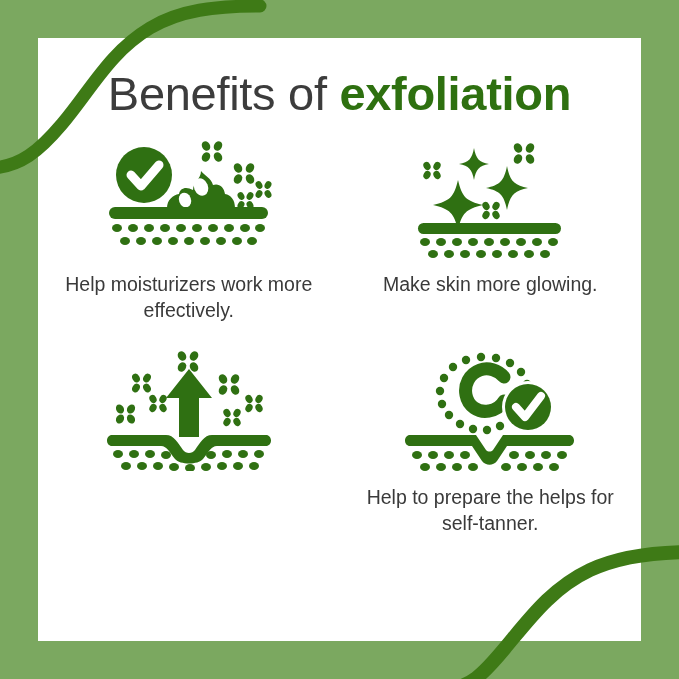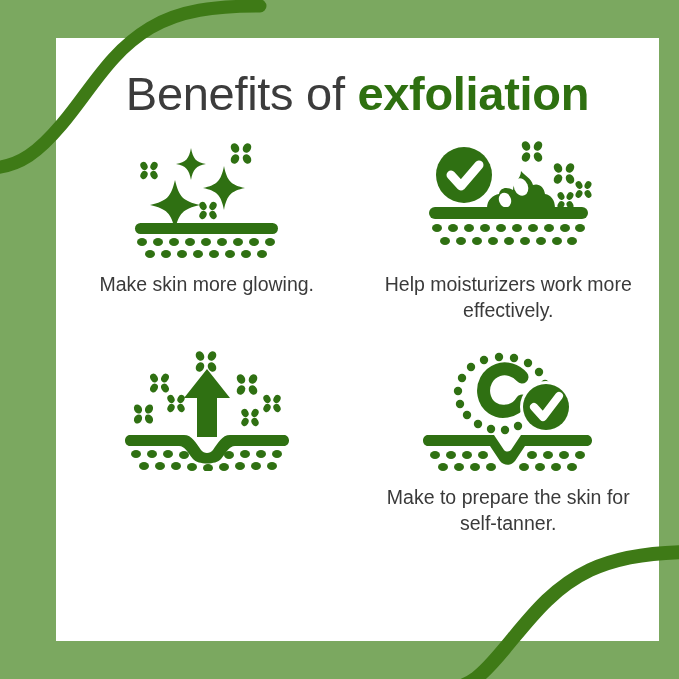--- a/index.html
+++ b/index.html
@@ -27,21 +27,21 @@
     left: 0;
     top: 0;
     width: 679px;
     height: 679px;
     pointer-events: none;
     z-index: 3;
   }
 
   .card {
     position: absolute;
-    left: 56px;
+    left: 38px;
     top: 38px;
     width: 603px;
     height: 603px;
     background: #FFFFFF;
     z-index: 2;
   }
 
   .title {
     position: absolute;
     left: 0;
@@ -107,79 +107,20 @@
 <div class="poster">
 
   <div class="card">
 
     <div class="title">
       <span class="title-plain">Benefits of</span><span class="title-plain"> </span><span class="title-accent">exfoliation</span>
     </div>
 
     <div class="grid">
 
-      <div class="cell cell-b">
-        <div class="icon-box">
-          <svg width="160" height="120" viewBox="0 0 160 120" xmlns="http://www.w3.org/2000/svg">
-            <g fill="#2F7012">
-
-              <path d="M48 42 C52 59 56 63 73 67 C56 71 52 75 48 92 C44 75 40 71 23 67 C40 63 44 59 48 42 Z"></path>
-
-              <path d="M97 28 C100 43 104 47 118 50 C104 53 100 57 97 72 C94 57 90 53 76 50 C90 47 94 43 97 28 Z"></path>
-
-              <path d="M64 10 C66 21 69 24 79 26 C69 28 66 31 64 42 C62 31 59 28 49 26 C59 24 62 21 64 10 Z"></path>
-
-              <g>
-                <ellipse cx="108" cy="10" rx="4" ry="5" transform="rotate(-30 108 10)"></ellipse>
-                <ellipse cx="120" cy="10" rx="4" ry="5" transform="rotate(30 120 10)"></ellipse>
-                <ellipse cx="108" cy="21" rx="4" ry="5" transform="rotate(30 108 21)"></ellipse>
-                <ellipse cx="120" cy="21" rx="4" ry="5" transform="rotate(-30 120 21)"></ellipse>
-              </g>
-              <g>
-                <ellipse cx="17" cy="28" rx="3.4" ry="4.2" transform="rotate(-30 17 28)"></ellipse>
-                <ellipse cx="27" cy="28" rx="3.4" ry="4.2" transform="rotate(30 27 28)"></ellipse>
-                <ellipse cx="17" cy="37" rx="3.4" ry="4.2" transform="rotate(30 17 37)"></ellipse>
-                <ellipse cx="27" cy="37" rx="3.4" ry="4.2" transform="rotate(-30 27 37)"></ellipse>
-              </g>
-              <g>
-                <ellipse cx="76" cy="68" rx="3.4" ry="4.2" transform="rotate(-30 76 68)"></ellipse>
-                <ellipse cx="86" cy="68" rx="3.4" ry="4.2" transform="rotate(30 86 68)"></ellipse>
-                <ellipse cx="76" cy="77" rx="3.4" ry="4.2" transform="rotate(30 76 77)"></ellipse>
-                <ellipse cx="86" cy="77" rx="3.4" ry="4.2" transform="rotate(-30 86 77)"></ellipse>
-              </g>
-
-              <rect x="8" y="85" width="143" height="11" rx="5.5"></rect>
-
-              <g>
-                <ellipse cx="15" cy="104" rx="5" ry="4"></ellipse>
-                <ellipse cx="31" cy="104" rx="5" ry="4"></ellipse>
-                <ellipse cx="47" cy="104" rx="5" ry="4"></ellipse>
-                <ellipse cx="63" cy="104" rx="5" ry="4"></ellipse>
-                <ellipse cx="79" cy="104" rx="5" ry="4"></ellipse>
-                <ellipse cx="95" cy="104" rx="5" ry="4"></ellipse>
-                <ellipse cx="111" cy="104" rx="5" ry="4"></ellipse>
-                <ellipse cx="127" cy="104" rx="5" ry="4"></ellipse>
-                <ellipse cx="143" cy="104" rx="5" ry="4"></ellipse>
-              </g>
-              <g>
-                <ellipse cx="23" cy="116" rx="5" ry="4"></ellipse>
-                <ellipse cx="39" cy="116" rx="5" ry="4"></ellipse>
-                <ellipse cx="55" cy="116" rx="5" ry="4"></ellipse>
-                <ellipse cx="71" cy="116" rx="5" ry="4"></ellipse>
-                <ellipse cx="87" cy="116" rx="5" ry="4"></ellipse>
-                <ellipse cx="103" cy="116" rx="5" ry="4"></ellipse>
-                <ellipse cx="119" cy="116" rx="5" ry="4"></ellipse>
-                <ellipse cx="135" cy="116" rx="5" ry="4"></ellipse>
-              </g>
-            </g>
-          </svg>
-        </div>
-        <div class="caption">Make skin more glowing.</div>
-      </div>
-
       <div class="cell cell-a">
         <div class="icon-box">
           <svg width="175" height="120" viewBox="0 0 175 120" xmlns="http://www.w3.org/2000/svg">
             <g fill="#2F7012">
 
               <circle cx="43" cy="37" r="28"></circle>
               <path d="M30 37 L40 48 L58 27" stroke="#FFFFFF" stroke-width="9" fill="none" stroke-linecap="round" stroke-linejoin="round"></path>
 
               <path d="M92 52 C92 44 100 41 100 33 C104 38 110 40 112 47 C118 45 123 49 124 56 C130 57 134 62 134 70 L66 70 C66 62 72 57 78 56 C79 50 85 48 92 52 Z"></path>
               <ellipse cx="100" cy="49" rx="7" ry="9" transform="rotate(-22 100 49)" fill="#FFFFFF"></ellipse>
@@ -233,20 +174,79 @@
               <g>
                 <ellipse cx="140" cy="58" rx="3.2" ry="4" transform="rotate(-30 140 58)"></ellipse>
                 <ellipse cx="149" cy="58" rx="3.2" ry="4" transform="rotate(30 149 58)"></ellipse>
                 <ellipse cx="140" cy="67" rx="3.2" ry="4" transform="rotate(30 140 67)"></ellipse>
                 <ellipse cx="149" cy="67" rx="3.2" ry="4" transform="rotate(-30 149 67)"></ellipse>
               </g>
             </g>
           </svg>
         </div>
         <div class="caption">Help moisturizers work more effectively.</div>
+      </div>
+
+      <div class="cell cell-b">
+        <div class="icon-box">
+          <svg width="160" height="120" viewBox="0 0 160 120" xmlns="http://www.w3.org/2000/svg">
+            <g fill="#2F7012">
+
+              <path d="M48 42 C52 59 56 63 73 67 C56 71 52 75 48 92 C44 75 40 71 23 67 C40 63 44 59 48 42 Z"></path>
+
+              <path d="M97 28 C100 43 104 47 118 50 C104 53 100 57 97 72 C94 57 90 53 76 50 C90 47 94 43 97 28 Z"></path>
+
+              <path d="M64 10 C66 21 69 24 79 26 C69 28 66 31 64 42 C62 31 59 28 49 26 C59 24 62 21 64 10 Z"></path>
+
+              <g>
+                <ellipse cx="108" cy="10" rx="4" ry="5" transform="rotate(-30 108 10)"></ellipse>
+                <ellipse cx="120" cy="10" rx="4" ry="5" transform="rotate(30 120 10)"></ellipse>
+                <ellipse cx="108" cy="21" rx="4" ry="5" transform="rotate(30 108 21)"></ellipse>
+                <ellipse cx="120" cy="21" rx="4" ry="5" transform="rotate(-30 120 21)"></ellipse>
+              </g>
+              <g>
+                <ellipse cx="17" cy="28" rx="3.4" ry="4.2" transform="rotate(-30 17 28)"></ellipse>
+                <ellipse cx="27" cy="28" rx="3.4" ry="4.2" transform="rotate(30 27 28)"></ellipse>
+                <ellipse cx="17" cy="37" rx="3.4" ry="4.2" transform="rotate(30 17 37)"></ellipse>
+                <ellipse cx="27" cy="37" rx="3.4" ry="4.2" transform="rotate(-30 27 37)"></ellipse>
+              </g>
+              <g>
+                <ellipse cx="76" cy="68" rx="3.4" ry="4.2" transform="rotate(-30 76 68)"></ellipse>
+                <ellipse cx="86" cy="68" rx="3.4" ry="4.2" transform="rotate(30 86 68)"></ellipse>
+                <ellipse cx="76" cy="77" rx="3.4" ry="4.2" transform="rotate(30 76 77)"></ellipse>
+                <ellipse cx="86" cy="77" rx="3.4" ry="4.2" transform="rotate(-30 86 77)"></ellipse>
+              </g>
+
+              <rect x="8" y="85" width="143" height="11" rx="5.5"></rect>
+
+              <g>
+                <ellipse cx="15" cy="104" rx="5" ry="4"></ellipse>
+                <ellipse cx="31" cy="104" rx="5" ry="4"></ellipse>
+                <ellipse cx="47" cy="104" rx="5" ry="4"></ellipse>
+                <ellipse cx="63" cy="104" rx="5" ry="4"></ellipse>
+                <ellipse cx="79" cy="104" rx="5" ry="4"></ellipse>
+                <ellipse cx="95" cy="104" rx="5" ry="4"></ellipse>
+                <ellipse cx="111" cy="104" rx="5" ry="4"></ellipse>
+                <ellipse cx="127" cy="104" rx="5" ry="4"></ellipse>
+                <ellipse cx="143" cy="104" rx="5" ry="4"></ellipse>
+              </g>
+              <g>
+                <ellipse cx="23" cy="116" rx="5" ry="4"></ellipse>
+                <ellipse cx="39" cy="116" rx="5" ry="4"></ellipse>
+                <ellipse cx="55" cy="116" rx="5" ry="4"></ellipse>
+                <ellipse cx="71" cy="116" rx="5" ry="4"></ellipse>
+                <ellipse cx="87" cy="116" rx="5" ry="4"></ellipse>
+                <ellipse cx="103" cy="116" rx="5" ry="4"></ellipse>
+                <ellipse cx="119" cy="116" rx="5" ry="4"></ellipse>
+                <ellipse cx="135" cy="116" rx="5" ry="4"></ellipse>
+              </g>
+            </g>
+          </svg>
+        </div>
+        <div class="caption">Make skin more glowing.</div>
       </div>
 
       <div class="cell cell-c">
         <div class="icon-box">
           <svg width="170" height="120" viewBox="0 0 170 120" xmlns="http://www.w3.org/2000/svg">
             <g fill="#2F7012">
 
               <path d="M85 18 L108 47 L95 47 L95 86 L75 86 L75 47 L62 47 Z"></path>
 
               <path d="M8 84 L62 84 C70 84 74 92 79 99 C82 103 88 103 91 99 C96 92 100 84 108 84 L162 84 C165 84 167 86.5 167 89.5 C167 92.5 165 95 162 95 L113 95 C107 95 104 102 99 108 C94 114 76 114 71 108 C66 102 63 95 57 95 L8 95 C5 95 3 92.5 3 89.5 C3 86.5 5 84 8 84 Z"></path>
@@ -370,21 +370,21 @@
                 <ellipse cx="53" cy="116" rx="5" ry="4"></ellipse>
                 <ellipse cx="69" cy="116" rx="5" ry="4"></ellipse>
                 <ellipse cx="102" cy="116" rx="5" ry="4"></ellipse>
                 <ellipse cx="118" cy="116" rx="5" ry="4"></ellipse>
                 <ellipse cx="134" cy="116" rx="5" ry="4"></ellipse>
                 <ellipse cx="150" cy="116" rx="5" ry="4"></ellipse>
               </g>
             </g>
           </svg>
         </div>
-        <div class="caption">Make to prepare the skin for self-tanner.</div>
+        <div class="caption">Help to prepare the helps for self-tanner.</div>
       </div>
 
     </div>
   </div>
 
   <svg class="ribbon-layer" viewBox="0 0 679 679" xmlns="http://www.w3.org/2000/svg">
     <path d="M-12 168 C20 168 40 150 62 124 C92 88 110 52 150 28 C180 10 215 6 260 6" stroke="#3E7A16" stroke-width="13" fill="none" stroke-linecap="round"></path>
     <path d="M440 690 C470 690 485 672 505 648 C530 618 552 588 590 570 C620 556 655 552 692 552" stroke="#3E7A16" stroke-width="14" fill="none" stroke-linecap="round"></path>
   </svg>
 

